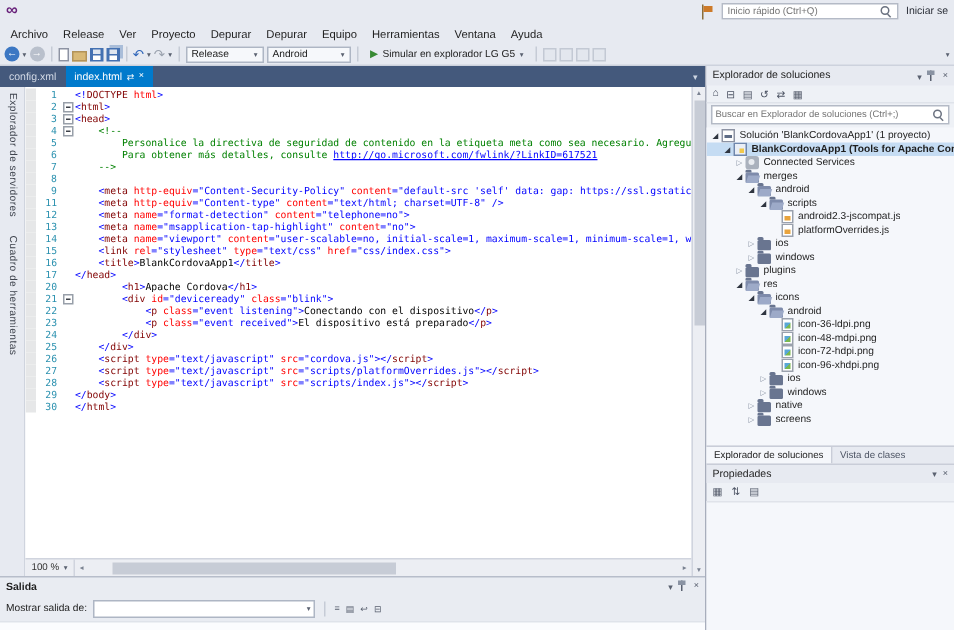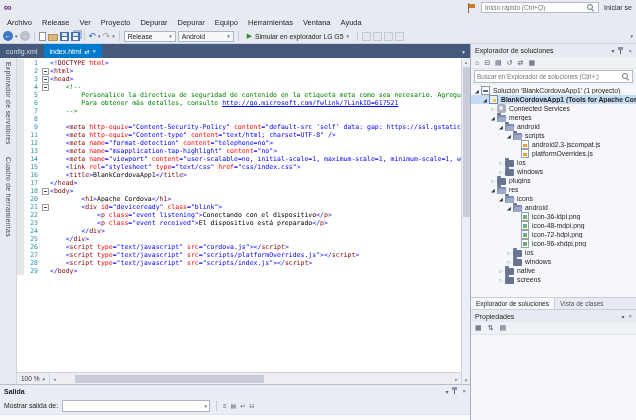--- a/index.html
+++ b/index.html
@@ -220,31 +220,31 @@
               <div class="crow"><span class="cind"></span><span class="clnum">7</span><span class="cfold"></span><span class="ctxt"><span class="tk-x">    </span><span class="tk-c">--&gt;</span></span></div>
               <div class="crow"><span class="cind"></span><span class="clnum">8</span><span class="cfold"></span><span class="ctxt"></span></div>
               <div class="crow"><span class="cind"></span><span class="clnum">9</span><span class="cfold"></span><span class="ctxt"><span class="tk-x">    </span><span class="tk-p">&lt;</span><span class="tk-t">meta</span><span class="tk-a"> http-equiv</span><span class="tk-p">=</span><span class="tk-v">"Content-Security-Policy"</span><span class="tk-a"> content</span><span class="tk-p">=</span><span class="tk-v">"default-src 'self' data: gap: https://ssl.gstatic.com 'unsafe-eval'; style-src 'self' 'unsafe-inline'; media-src *"</span></span></div>
               <div class="crow"><span class="cind"></span><span class="clnum">11</span><span class="cfold"></span><span class="ctxt"><span class="tk-x">    </span><span class="tk-p">&lt;</span><span class="tk-t">meta</span><span class="tk-a"> http-equiv</span><span class="tk-p">=</span><span class="tk-v">"Content-type"</span><span class="tk-a"> content</span><span class="tk-p">=</span><span class="tk-v">"text/html; charset=UTF-8"</span><span class="tk-p"> /&gt;</span></span></div>
               <div class="crow"><span class="cind"></span><span class="clnum">12</span><span class="cfold"></span><span class="ctxt"><span class="tk-x">    </span><span class="tk-p">&lt;</span><span class="tk-t">meta</span><span class="tk-a"> name</span><span class="tk-p">=</span><span class="tk-v">"format-detection"</span><span class="tk-a"> content</span><span class="tk-p">=</span><span class="tk-v">"telephone=no"</span><span class="tk-p">&gt;</span></span></div>
               <div class="crow"><span class="cind"></span><span class="clnum">13</span><span class="cfold"></span><span class="ctxt"><span class="tk-x">    </span><span class="tk-p">&lt;</span><span class="tk-t">meta</span><span class="tk-a"> name</span><span class="tk-p">=</span><span class="tk-v">"msapplication-tap-highlight"</span><span class="tk-a"> content</span><span class="tk-p">=</span><span class="tk-v">"no"</span><span class="tk-p">&gt;</span></span></div>
               <div class="crow"><span class="cind"></span><span class="clnum">14</span><span class="cfold"></span><span class="ctxt"><span class="tk-x">    </span><span class="tk-p">&lt;</span><span class="tk-t">meta</span><span class="tk-a"> name</span><span class="tk-p">=</span><span class="tk-v">"viewport"</span><span class="tk-a"> content</span><span class="tk-p">=</span><span class="tk-v">"user-scalable=no, initial-scale=1, maximum-scale=1, minimum-scale=1, width=device-width"</span></span></div>
               <div class="crow"><span class="cind"></span><span class="clnum">15</span><span class="cfold"></span><span class="ctxt"><span class="tk-x">    </span><span class="tk-p">&lt;</span><span class="tk-t">link</span><span class="tk-a"> rel</span><span class="tk-p">=</span><span class="tk-v">"stylesheet"</span><span class="tk-a"> type</span><span class="tk-p">=</span><span class="tk-v">"text/css"</span><span class="tk-a"> href</span><span class="tk-p">=</span><span class="tk-v">"css/index.css"</span><span class="tk-p">&gt;</span></span></div>
               <div class="crow"><span class="cind"></span><span class="clnum">16</span><span class="cfold"></span><span class="ctxt"><span class="tk-x">    </span><span class="tk-p">&lt;</span><span class="tk-t">title</span><span class="tk-p">&gt;</span><span class="tk-x">BlankCordovaApp1</span><span class="tk-p">&lt;/</span><span class="tk-t">title</span><span class="tk-p">&gt;</span></span></div>
               <div class="crow"><span class="cind"></span><span class="clnum">17</span><span class="cfold"></span><span class="ctxt"><span class="tk-p">&lt;/</span><span class="tk-t">head</span><span class="tk-p">&gt;</span></span></div>
-              <div class="crow"><span class="cind"></span><span class="clnum">18</span><span class="cfold"><span class="foldbox"></span></span><span class="ctxt"><span class="tk-p">&lt;</span><span class="tk-t">body</span><span class="tk-p">&gt;</span></span></div>
               <div class="crow"><span class="cind"></span><span class="clnum">20</span><span class="cfold"></span><span class="ctxt"><span class="tk-x">        </span><span class="tk-p">&lt;</span><span class="tk-t">h1</span><span class="tk-p">&gt;</span><span class="tk-x">Apache Cordova</span><span class="tk-p">&lt;/</span><span class="tk-t">h1</span><span class="tk-p">&gt;</span></span></div>
               <div class="crow"><span class="cind"></span><span class="clnum">21</span><span class="cfold"><span class="foldbox"></span></span><span class="ctxt"><span class="tk-x">        </span><span class="tk-p">&lt;</span><span class="tk-t">div</span><span class="tk-a"> id</span><span class="tk-p">=</span><span class="tk-v">"deviceready"</span><span class="tk-a"> class</span><span class="tk-p">=</span><span class="tk-v">"blink"</span><span class="tk-p">&gt;</span></span></div>
               <div class="crow"><span class="cind"></span><span class="clnum">22</span><span class="cfold"></span><span class="ctxt"><span class="tk-x">            </span><span class="tk-p">&lt;</span><span class="tk-t">p</span><span class="tk-a"> class</span><span class="tk-p">=</span><span class="tk-v">"event listening"</span><span class="tk-p">&gt;</span><span class="tk-x">Conectando con el dispositivo</span><span class="tk-p">&lt;/</span><span class="tk-t">p</span><span class="tk-p">&gt;</span></span></div>
               <div class="crow"><span class="cind"></span><span class="clnum">23</span><span class="cfold"></span><span class="ctxt"><span class="tk-x">            </span><span class="tk-p">&lt;</span><span class="tk-t">p</span><span class="tk-a"> class</span><span class="tk-p">=</span><span class="tk-v">"event received"</span><span class="tk-p">&gt;</span><span class="tk-x">El dispositivo está preparado</span><span class="tk-p">&lt;/</span><span class="tk-t">p</span><span class="tk-p">&gt;</span></span></div>
               <div class="crow"><span class="cind"></span><span class="clnum">24</span><span class="cfold"></span><span class="ctxt"><span class="tk-x">        </span><span class="tk-p">&lt;/</span><span class="tk-t">div</span><span class="tk-p">&gt;</span></span></div>
               <div class="crow"><span class="cind"></span><span class="clnum">25</span><span class="cfold"></span><span class="ctxt"><span class="tk-x">    </span><span class="tk-p">&lt;/</span><span class="tk-t">div</span><span class="tk-p">&gt;</span></span></div>
               <div class="crow"><span class="cind"></span><span class="clnum">26</span><span class="cfold"></span><span class="ctxt"><span class="tk-x">    </span><span class="tk-p">&lt;</span><span class="tk-t">script</span><span class="tk-a"> type</span><span class="tk-p">=</span><span class="tk-v">"text/javascript"</span><span class="tk-a"> src</span><span class="tk-p">=</span><span class="tk-v">"cordova.js"</span><span class="tk-p">&gt;&lt;/</span><span class="tk-t">script</span><span class="tk-p">&gt;</span></span></div>
               <div class="crow"><span class="cind"></span><span class="clnum">27</span><span class="cfold"></span><span class="ctxt"><span class="tk-x">    </span><span class="tk-p">&lt;</span><span class="tk-t">script</span><span class="tk-a"> type</span><span class="tk-p">=</span><span class="tk-v">"text/javascript"</span><span class="tk-a"> src</span><span class="tk-p">=</span><span class="tk-v">"scripts/platformOverrides.js"</span><span class="tk-p">&gt;&lt;/</span><span class="tk-t">script</span><span class="tk-p">&gt;</span></span></div>
               <div class="crow"><span class="cind"></span><span class="clnum">28</span><span class="cfold"></span><span class="ctxt"><span class="tk-x">    </span><span class="tk-p">&lt;</span><span class="tk-t">script</span><span class="tk-a"> type</span><span class="tk-p">=</span><span class="tk-v">"text/javascript"</span><span class="tk-a"> src</span><span class="tk-p">=</span><span class="tk-v">"scripts/index.js"</span><span class="tk-p">&gt;&lt;/</span><span class="tk-t">script</span><span class="tk-p">&gt;</span></span></div>
               <div class="crow"><span class="cind"></span><span class="clnum">29</span><span class="cfold"></span><span class="ctxt"><span class="tk-p">&lt;/</span><span class="tk-t">body</span><span class="tk-p">&gt;</span></span></div>
+              <div class="crow"><span class="cind"></span><span class="clnum">30</span><span class="cfold"></span><span class="ctxt"><span class="tk-p">&lt;/</span><span class="tk-t">html</span><span class="tk-p">&gt;</span></span></div>
             </div>
           <div class="hbar">
             <span class="zoombox">
               <span>100 %</span>
               <span class="cbarr">▾</span>
             </span>
             <span class="scrtrack">
               <span class="scrarrow">◂</span>
               <span class="hthumb"></span>
               <span class="sp"></span>

